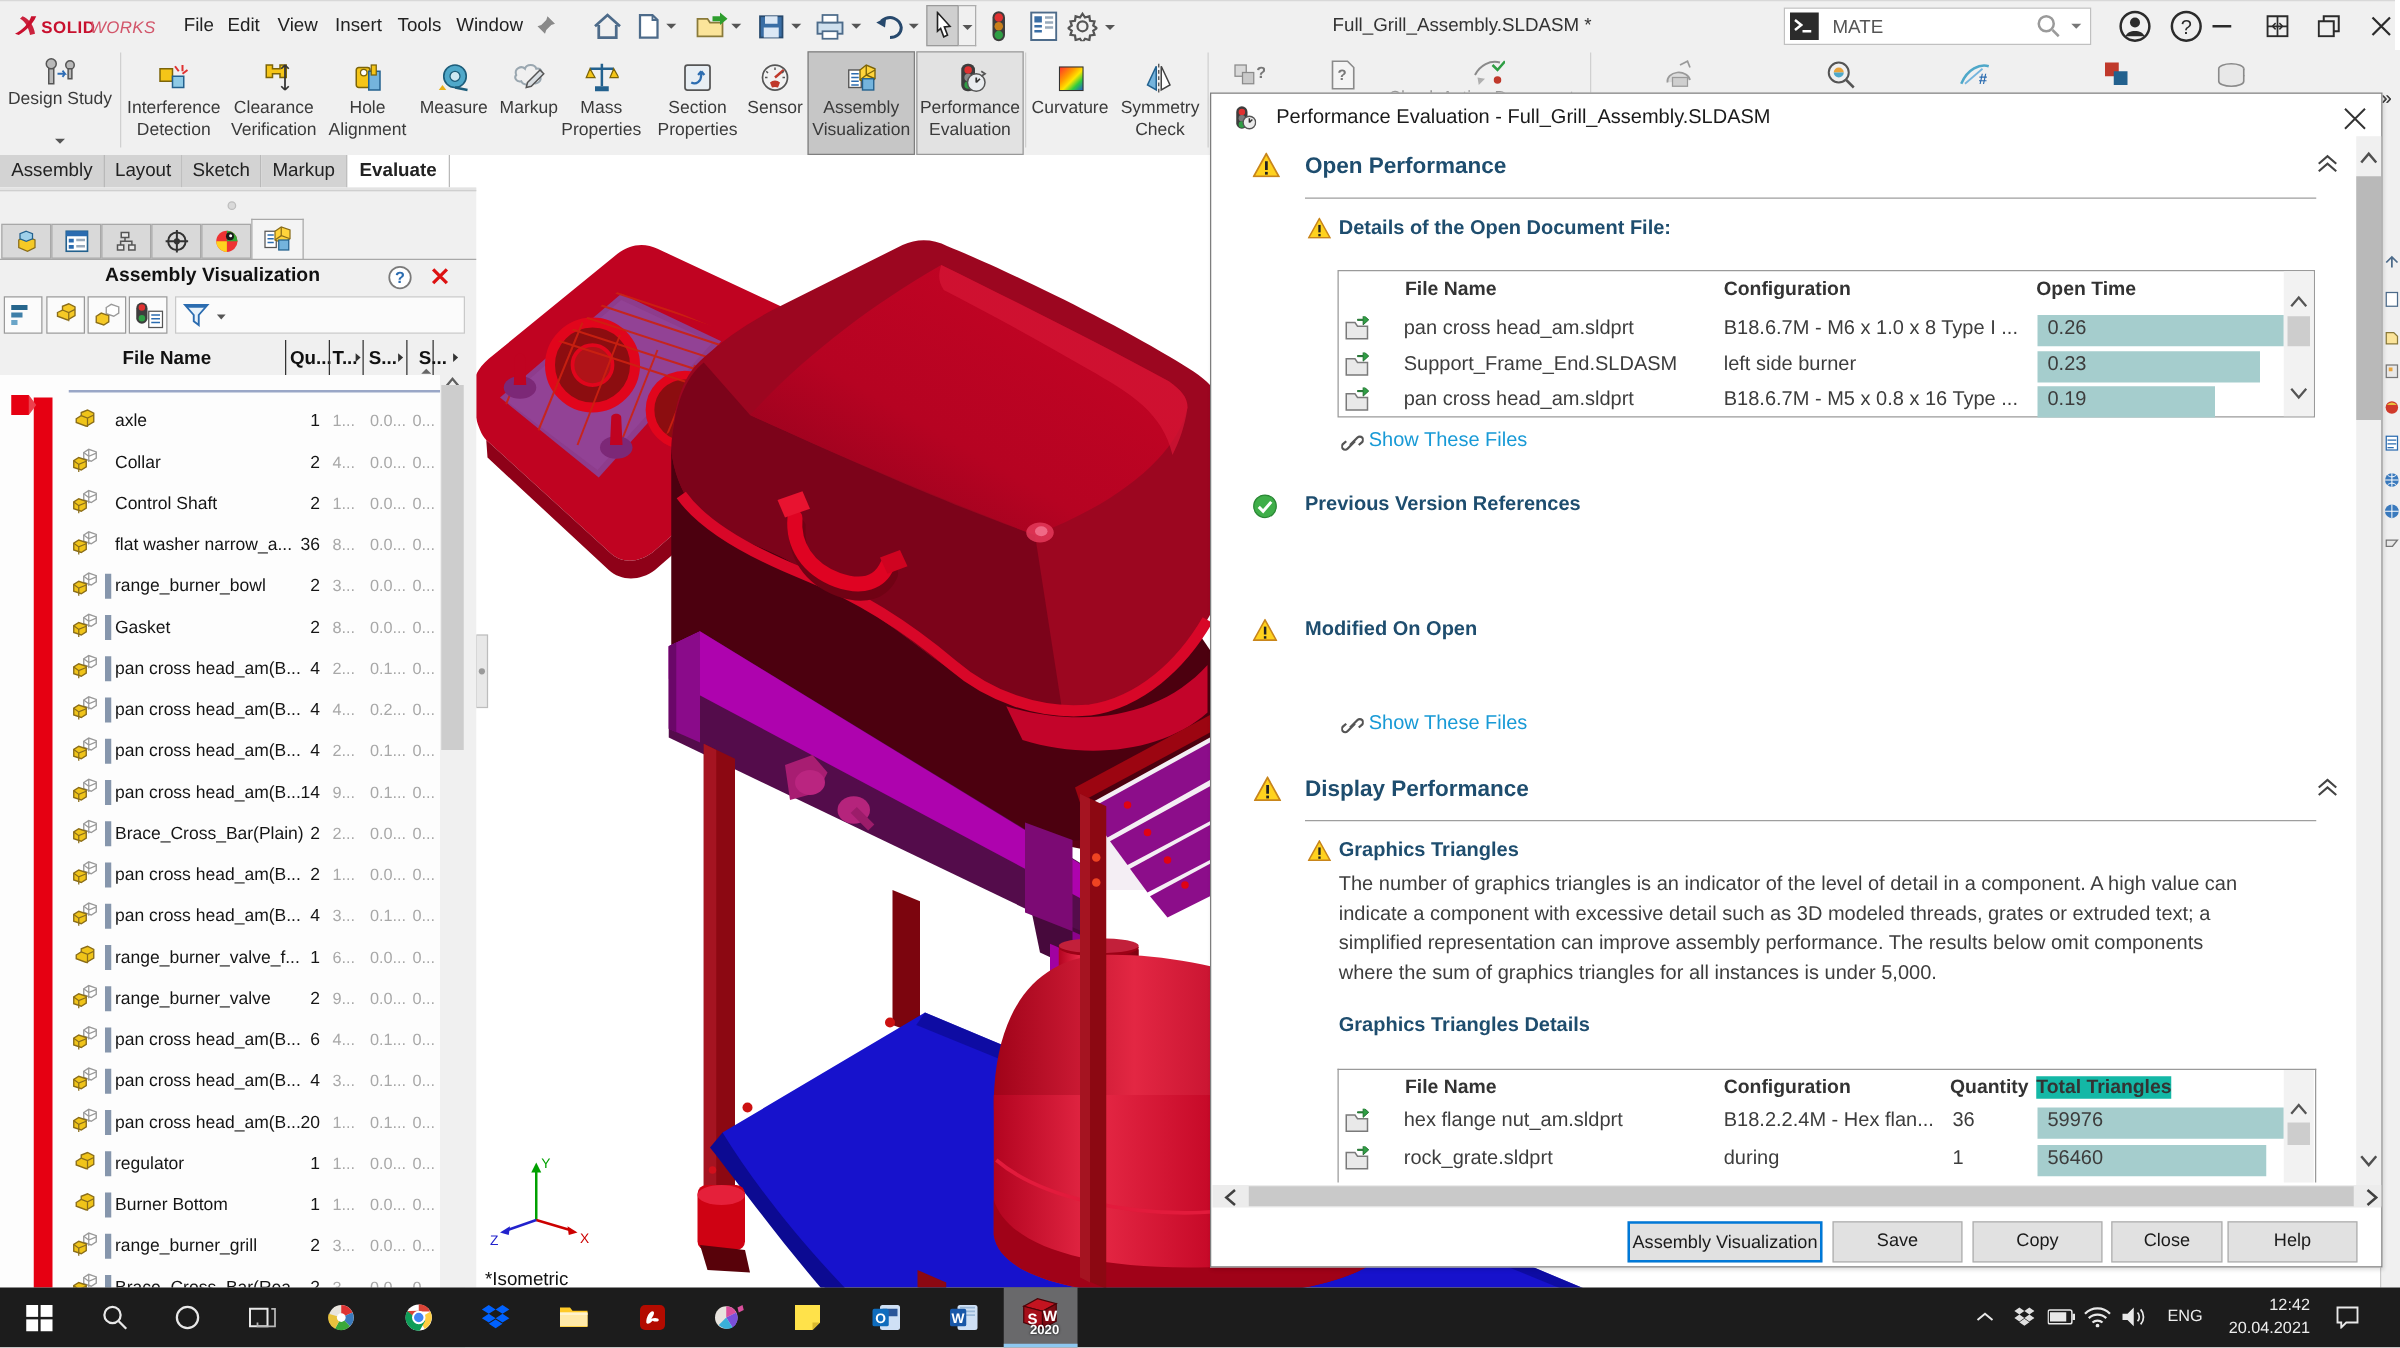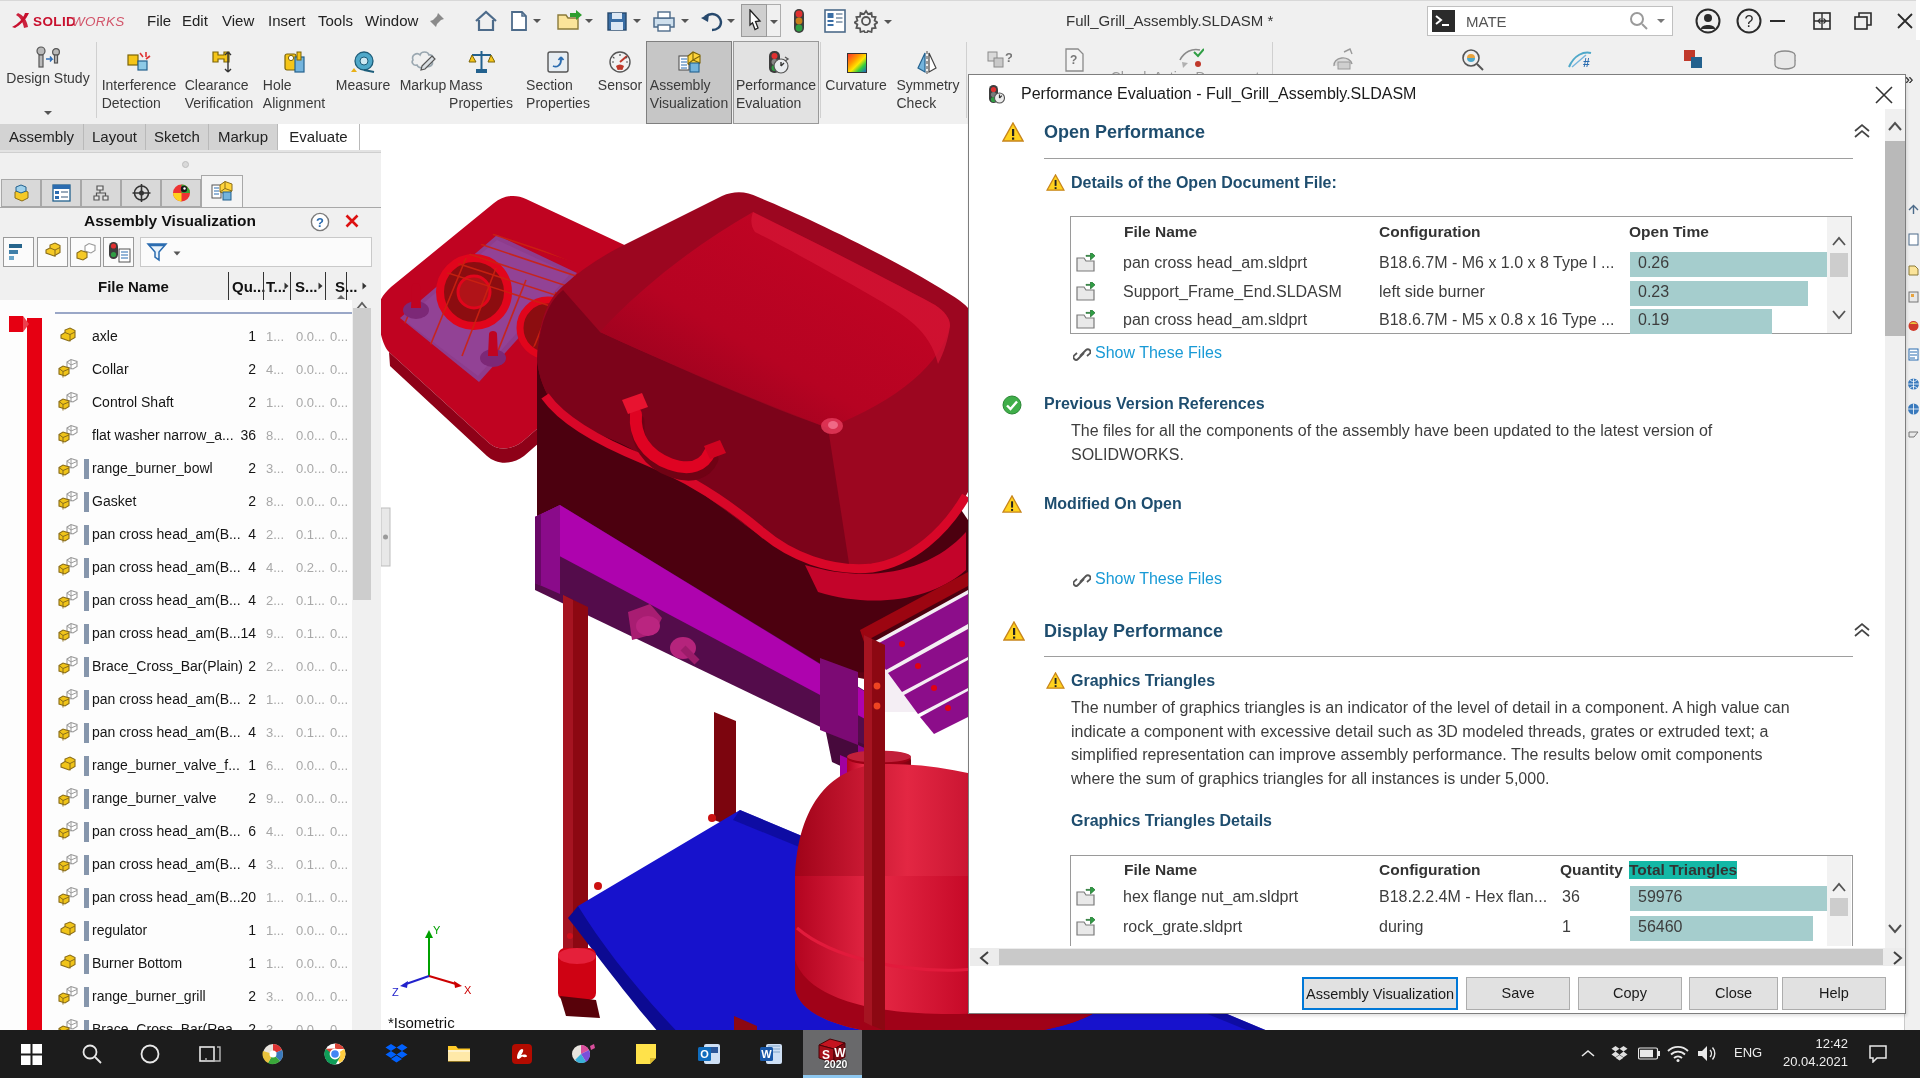--- a/index.html
+++ b/index.html
@@ -2,21 +2,21 @@
 <html><head>
 <meta charset="utf-8">
 <style>
 *{margin:0;padding:0;box-sizing:border-box}
 html,body{width:1920px;height:1078px;overflow:hidden}
 body{font-family:"Liberation Sans",sans-serif;position:relative;background:#fff;color:#222}
 .abs{position:absolute}
 #titlebar{left:0;top:0;width:1916px;height:40px;background:#f0f0f0;border-top:1px solid #d8d8d8}
 .menu{font-size:15px;color:#222;top:11px}
 #ribbon{left:0;top:40px;width:1920px;height:84px;background:#f0f0f0}
-.rlbl{position:absolute;font-size:14px;color:#3a3a3a;line-height:17.5px;white-space:nowrap;transform:translateX(-50%)}
+.rlbl{position:absolute;font-size:14px;color:#3a3a3a;text-align:center;line-height:17.5px;white-space:nowrap;transform:translateX(-50%)}
 .rsep{position:absolute;top:42px;width:1px;height:76px;background:#d0d0d0}
 #tabrow{left:0;top:124px;width:1920px;height:26px;background:#fff}
 .tab{position:absolute;top:0;height:26px;background:#d3d3d3;border-right:1px solid #b9b9b9;color:#222;font-size:15px;text-align:center;line-height:25px}
 #leftpanel{left:0;top:150px;width:381px;height:880px;background:#f0f0f0}
 #viewport{left:381px;top:124px;width:1539px;height:906px;background:#fff}
 #dialog{left:968px;top:74px;width:938px;height:940px;background:#fff;border:1px solid #7e7e7e;box-shadow:1px 2px 3px rgba(0,0,0,.12)}
 .dlg-h1{position:absolute;font-size:18px;font-weight:bold;color:#1e4d6e;white-space:nowrap}
 .dlg-h2{position:absolute;font-size:16px;font-weight:bold;color:#1e4d6e;white-space:nowrap}
 .dlg-p{position:absolute;font-size:16px;color:#3d3d3d;line-height:23.5px;white-space:nowrap}
 .link{position:absolute;font-size:16px;color:#189ad6;white-space:nowrap}
@@ -321,21 +321,21 @@
       <ellipse cx="13" cy="7" rx="10" ry="4" fill="#e8e8e8" stroke="#8a8a8a" stroke-width="1.3"></ellipse>
       <path d="M3 7 v5 c0 2.2 4.5 4 10 4 s10 -1.8 10 -4 v-5" fill="#e8e8e8" stroke="#8a8a8a" stroke-width="1.3"></path>
       <path d="M3 12 v5 c0 2.2 4.5 4 10 4 s10 -1.8 10 -4 v-5" fill="#e8e8e8" stroke="#8a8a8a" stroke-width="1.3"></path>
     </svg>
 </div>
 <div class="abs" id="tabrow">
   <div class="tab" style="left:0;width:84px">Assembly</div>
   <div class="tab" style="left:84px;width:62px">Layout</div>
   <div class="tab" style="left:146px;width:63px">Sketch</div>
   <div class="tab" style="left:209px;width:69px">Markup</div>
-  <div class="tab" style="left:278px;width:82px;background:#fff;border-right:1px solid #b9b9b9;font-weight:normal">Evaluate</div>
+  <div class="tab" style="left:278px;width:82px;background:#fff;border-right:1px solid #b9b9b9;font-weight:bold">Evaluate</div>
 </div>
 <div class="abs" id="viewport">
 <svg width="1539" height="906" viewBox="381 124 1539 906">
   <defs>
     <linearGradient id="lidg" x1="0.9" y1="0.1" x2="0.1" y2="0.95">
       <stop offset="0" stop-color="#c40424"></stop>
           <stop offset="0.6" stop-color="#b60322"></stop>
           <stop offset="1" stop-color="#90021d"></stop>
     </linearGradient>
     <linearGradient id="tankg" x1="0" y1="0" x2="1" y2="0">
@@ -998,21 +998,20 @@
         <path d="M11 7 L5 13 a2.6 2.6 0 0 1 -3.7 -3.7 L4 7" transform="translate(0 1)"></path>
       </g>
     </svg>
   <div class="link" style="left:126px;top:269px">Show These Files</div>
 
   <svg class="abs" style="left:33px;top:320px" width="20" height="20" viewBox="0 0 20 20">
       <circle cx="10" cy="10" r="9" fill="#3fae49" stroke="#2a8735" stroke-width="1"></circle>
       <path d="M5 10.5 L8.5 14 L15 6.5" fill="none" stroke="#fff" stroke-width="2.4"></path>
     </svg>
   <div class="dlg-h2" style="left:75px;top:320px">Previous Version References</div>
-  <div class="dlg-p" style="left:102px;top:344px">The files for all the components of the assembly have been updated to the latest version of<br>SOLIDWORKS.</div>
 
   <svg class="warn" style="left:33px;top:420px" width="20" height="18" viewBox="0 0 22 20">
       <path d="M11 1 L21 19 L1 19 Z" fill="#ffd21e" stroke="#c8851b" stroke-width="1.4"></path>
       <rect x="10" y="7" width="2.2" height="7" fill="#222"></rect>
       <rect x="10" y="15.5" width="2.2" height="2.2" fill="#222"></rect>
     </svg>
   <div class="dlg-h2" style="left:75px;top:420px">Modified On Open</div>
   <svg class="abs" style="left:104px;top:496px" width="18" height="18" viewBox="0 0 18 18">
       <g fill="none" stroke="#555" stroke-width="1.8">
         <path d="M7 11 L13 5 a2.6 2.6 0 0 1 3.7 3.7 L14 11"></path>

